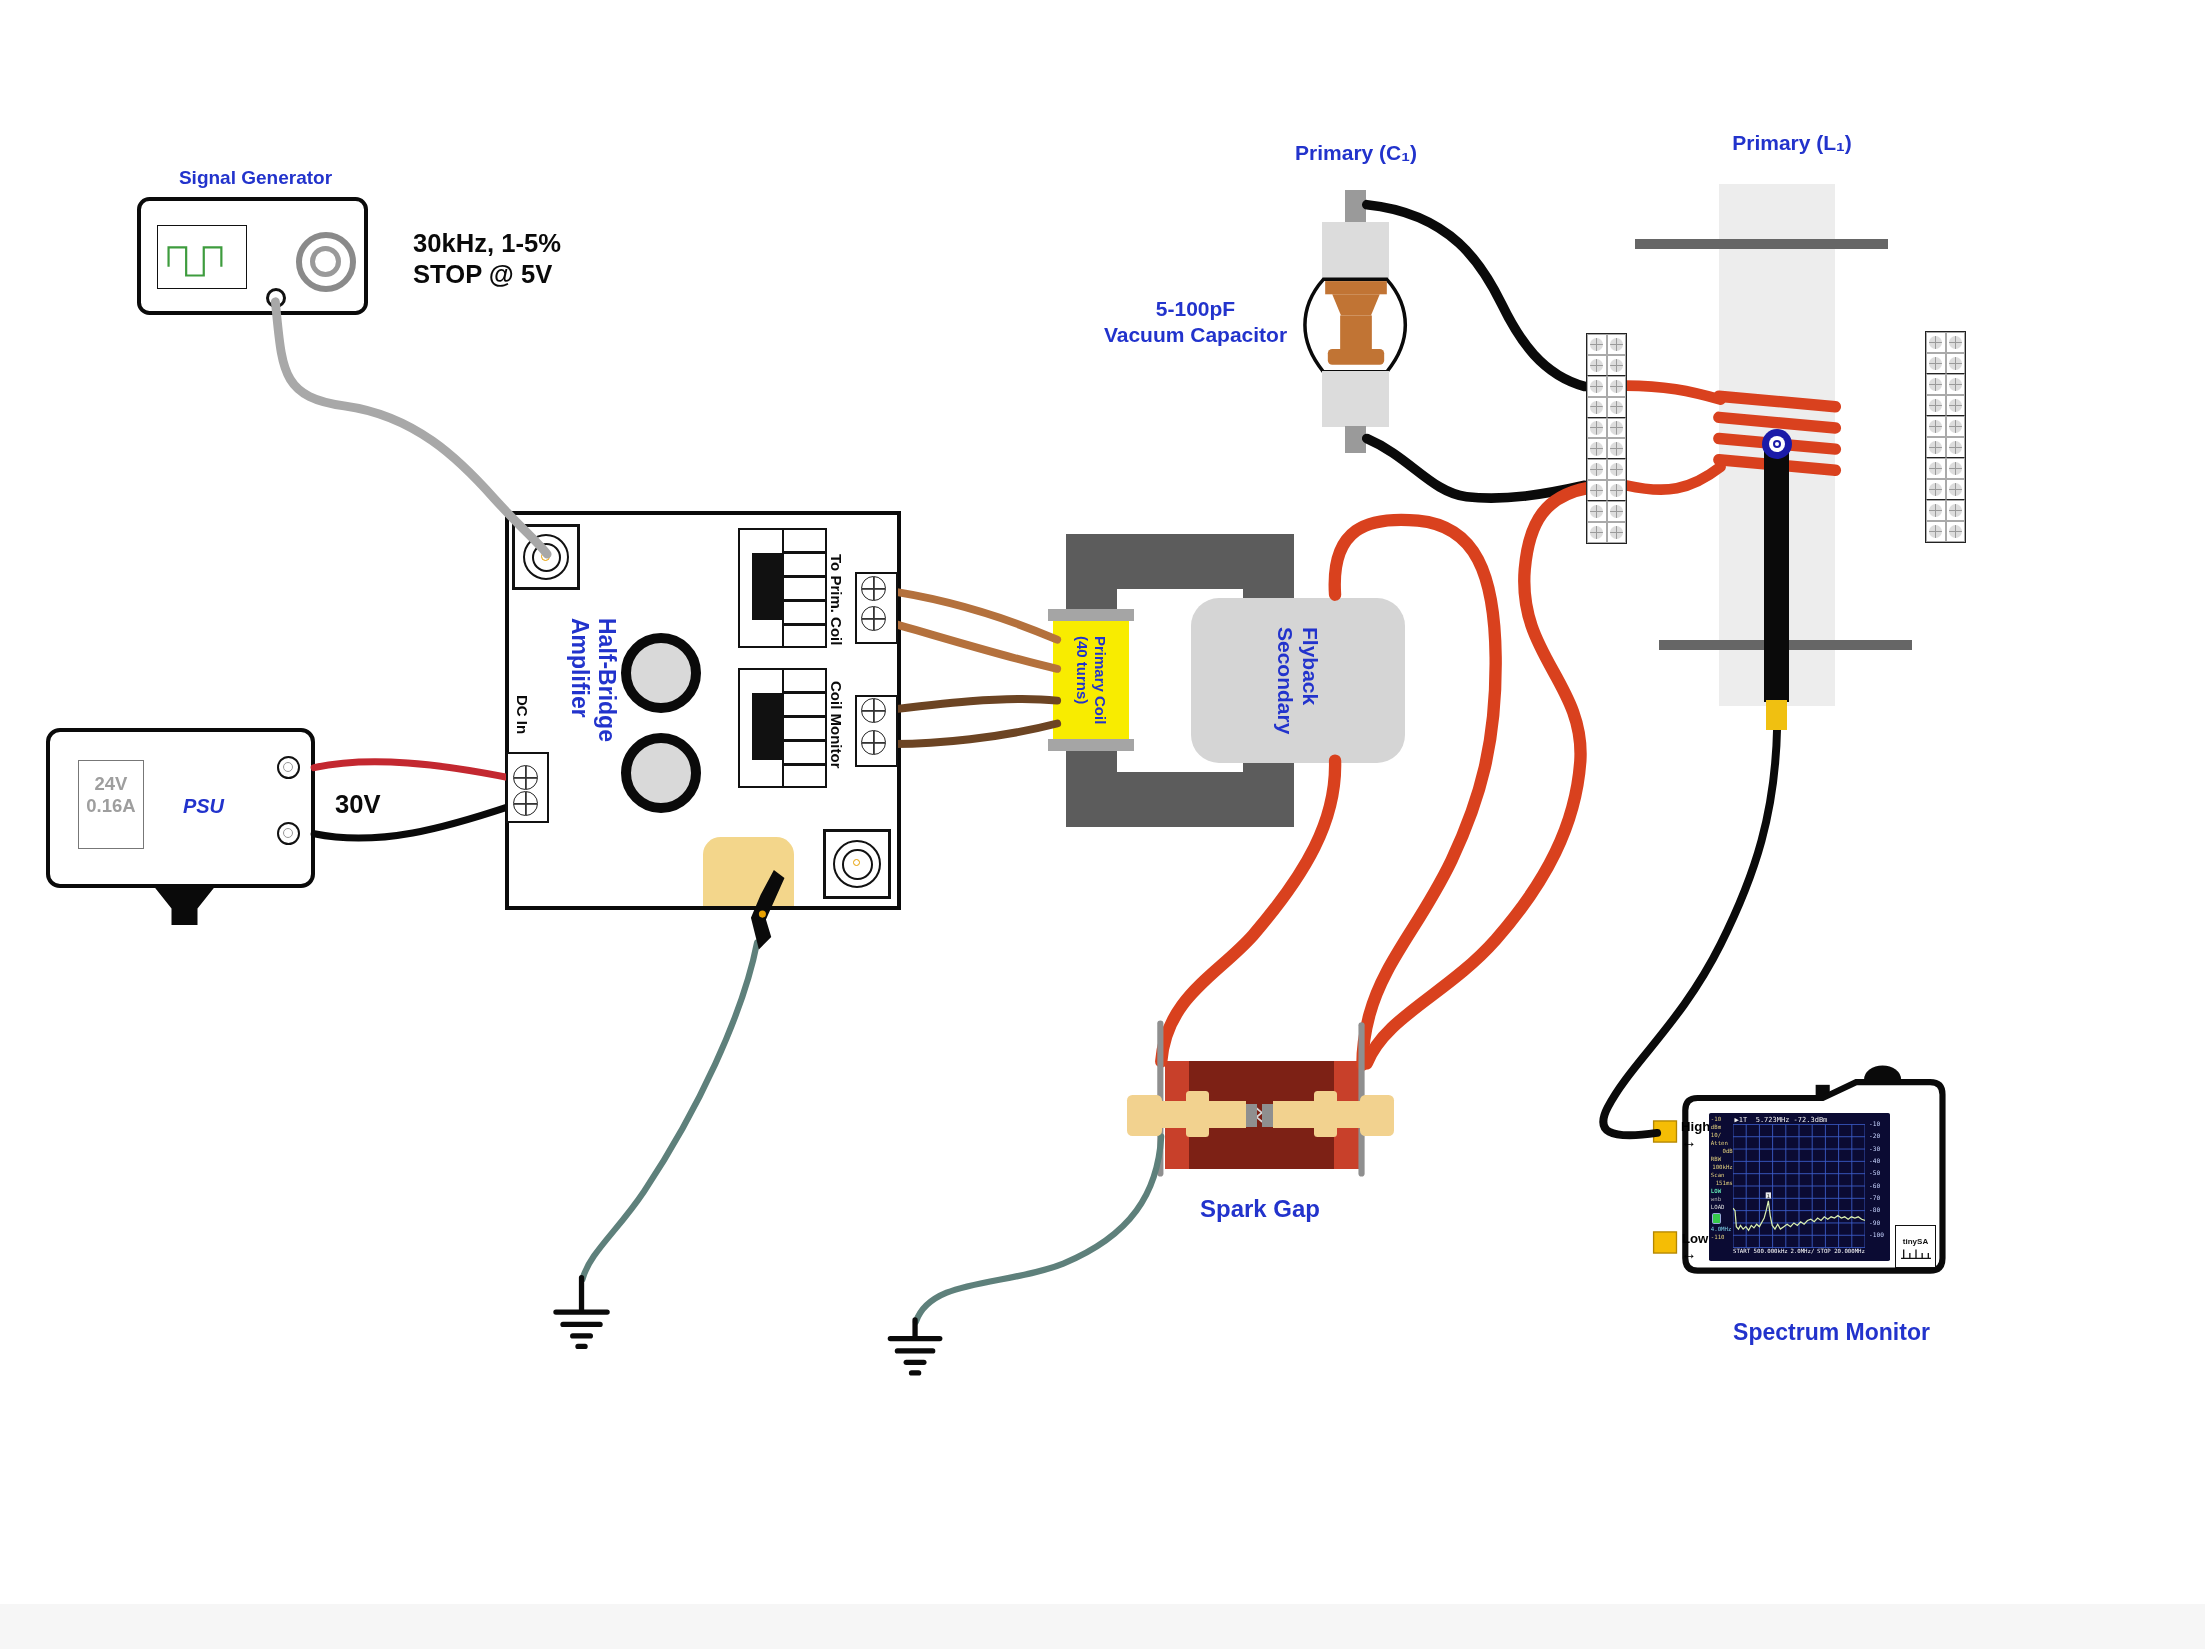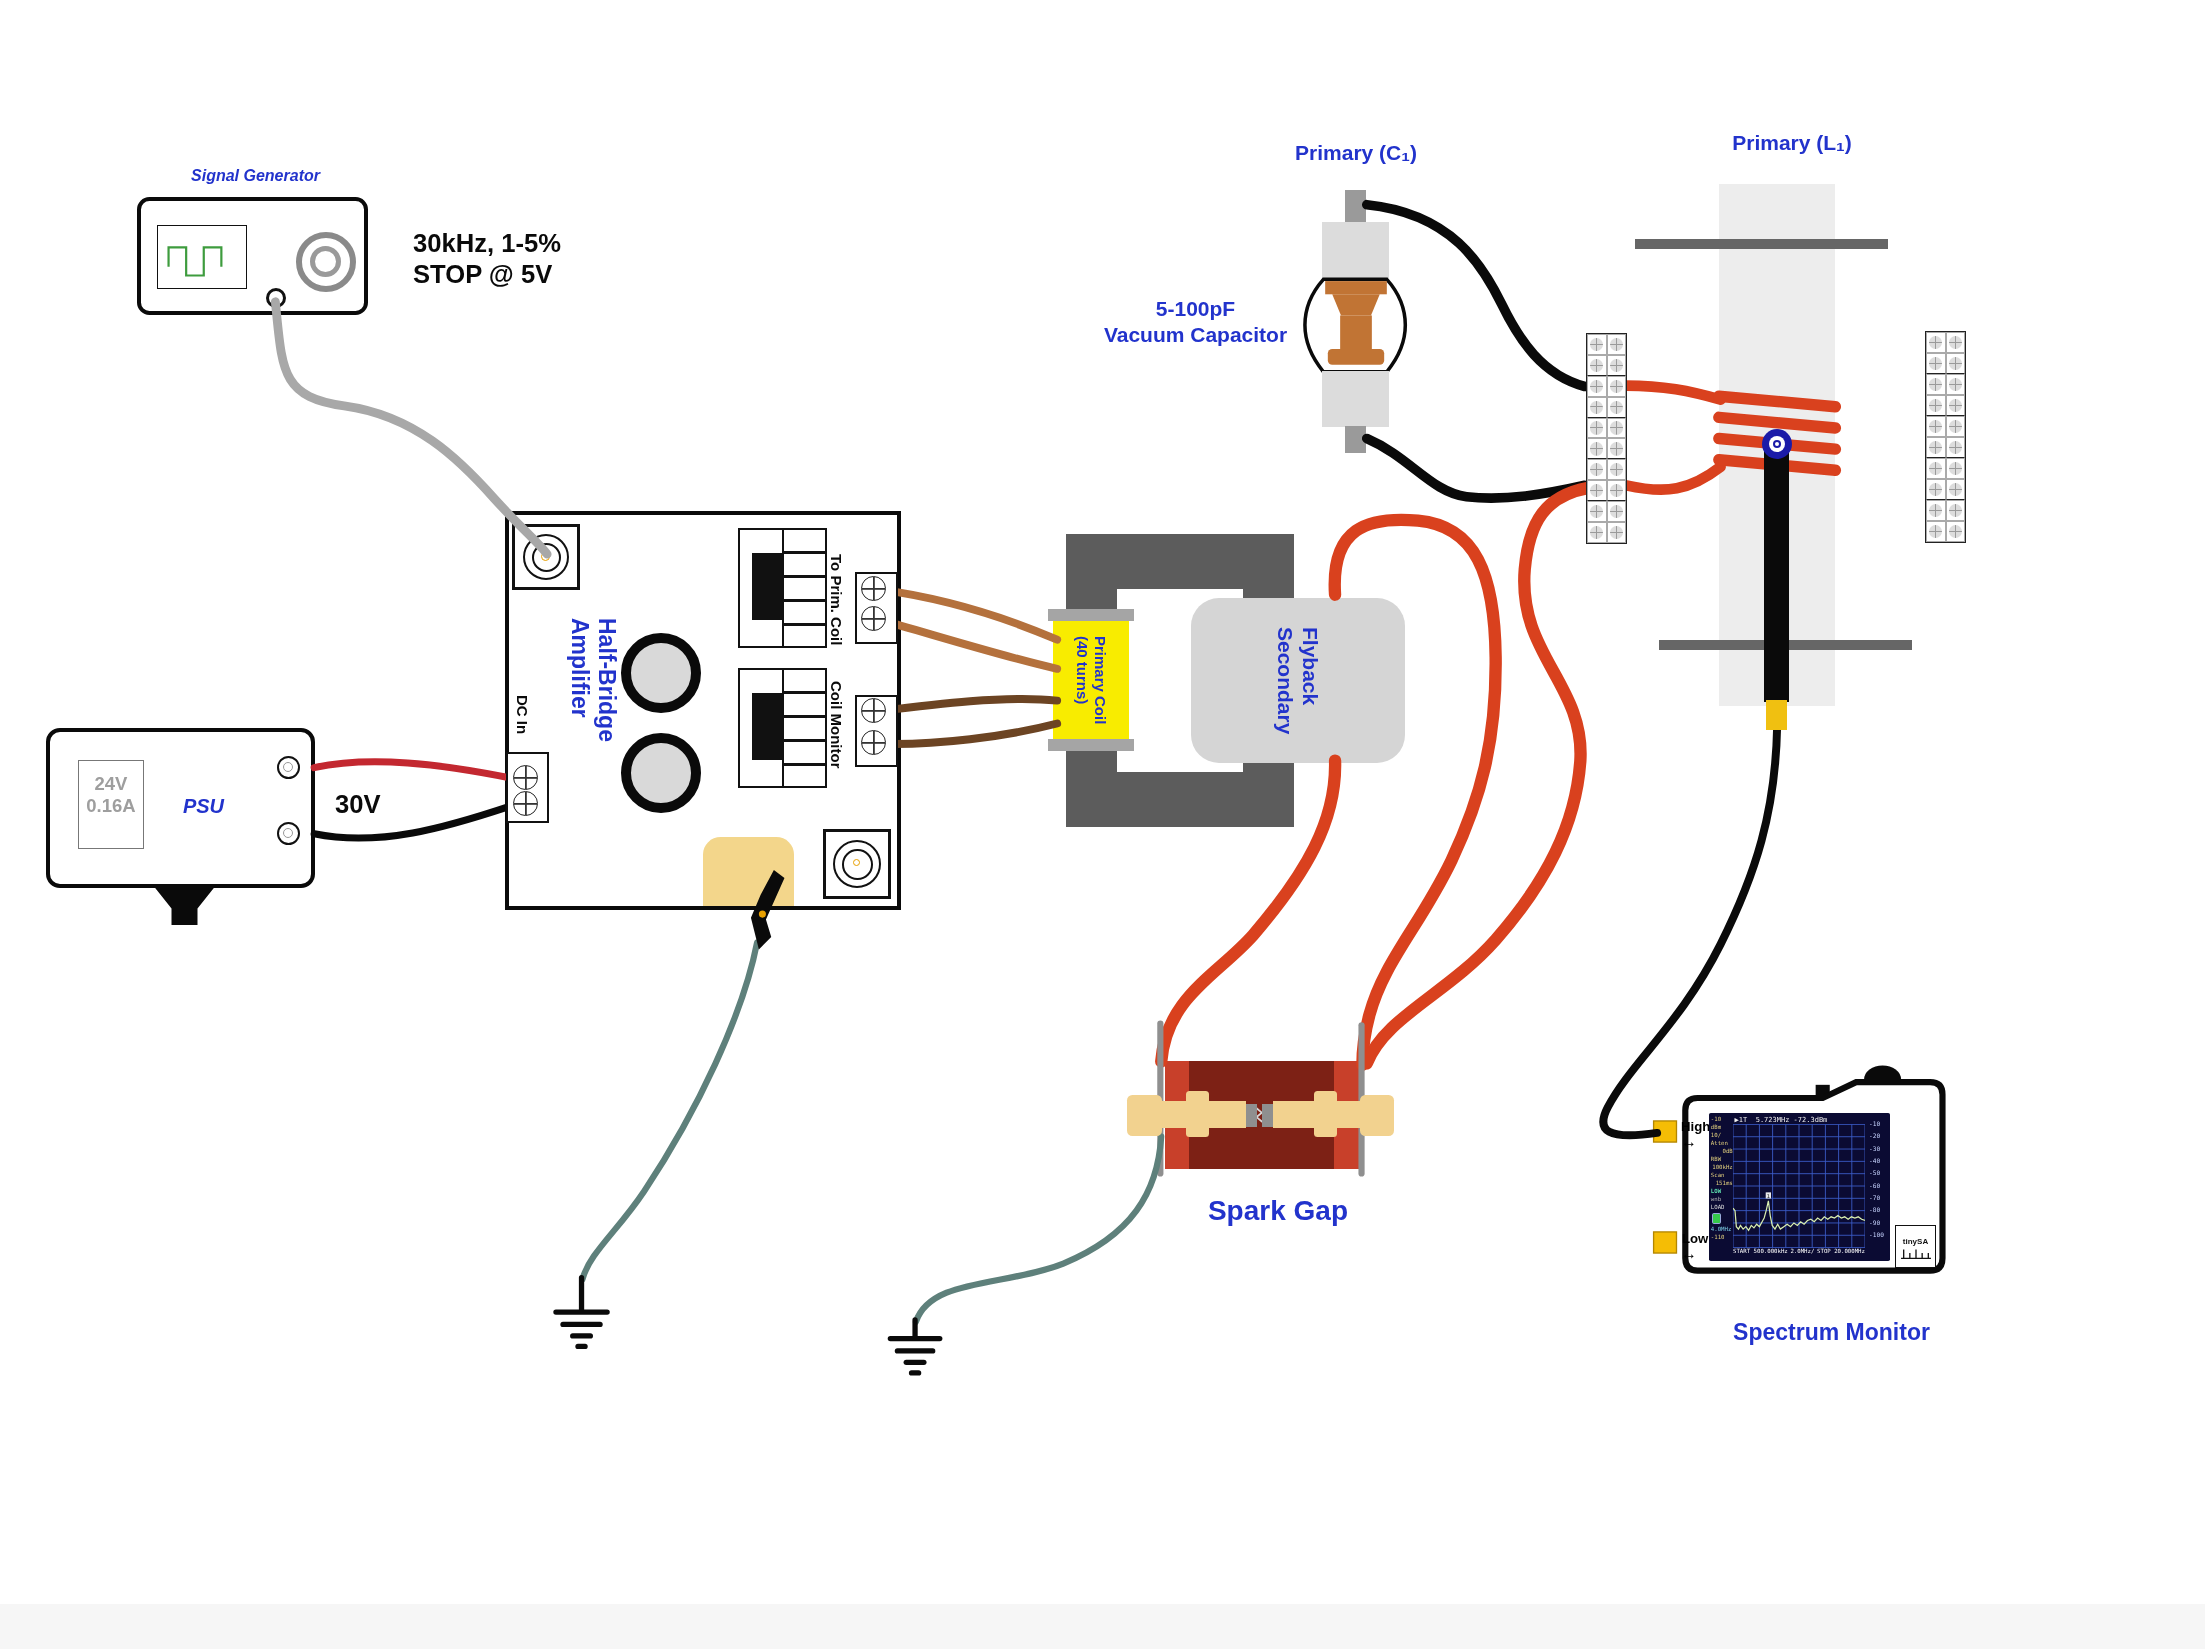--- a/index.html
+++ b/index.html
@@ -46,21 +46,21 @@
   .sa-logo{position:absolute;left:1895px;top:1225px;width:39px;height:41px;background:#fff;
     border:1.8px solid #111;z-index:6;text-align:center;}
   .sa-logo .t{font-size:8px;font-weight:bold;color:#111;margin-top:11px;}
   .wirelayer{position:absolute;left:0;top:0;z-index:5;pointer-events:none;}
 </style>
 </head>
 <body>
 
 <div class="stage">
 
-  <div class="abs lbl" style="left:141px;top:167px;width:229px;text-align:center;font-size:16px;font-style:italic;">Signal Generator</div>
+  <div class="abs lbl" style="left:141px;top:167px;width:229px;text-align:center;font-size:19px;">Signal Generator</div>
   <div class="devbox" style="left:137px;top:197px;width:223px;height:110px;border-radius:12.4px;z-index:2;"></div>
   <div class="abs" style="left:157px;top:225px;width:88px;height:62px;border:1.8px solid #111;background:#fff;z-index:3;">
     <svg width="88" height="62" viewBox="0 0 100 70">
       <polyline points="12,46 12,24 32,24 32,56 52,56 52,24 72,24 72,46" fill="none" stroke="#3e9c3e" stroke-width="2.5"></polyline>
     </svg>
   </div>
   <div class="circ" style="left:296px;top:232px;width:48px;height:48px;border:6.2px solid #8a8a8a;z-index:3;">
     <div class="circ" style="left:8px;top:8px;width:21px;height:21px;border:5.3px solid #9a9a9a;"></div>
   </div>
   <div class="circ" style="left:266px;top:288px;width:14px;height:14px;border:3.5px solid #111;background:#fff;z-index:3;"></div>
@@ -214,21 +214,21 @@
   <div class="abs" style="left:1165px;top:1061px;width:196px;height:108px;background:#c8402a;z-index:4;"></div>
   <div class="abs" style="left:1189px;top:1061px;width:145px;height:108px;background:#7d2115;z-index:4;"></div>
   <div class="abs" style="left:1127px;top:1095px;width:35px;height:41px;background:#f2d28f;border-radius:5.3px;z-index:6;"></div>
   <div class="abs" style="left:1161px;top:1101px;width:85px;height:26.5px;background:#f2d28f;z-index:6;"></div>
   <div class="abs" style="left:1186px;top:1091px;width:23px;height:46px;background:#f2d28f;border-radius:3.5px;z-index:6;"></div>
   <div class="abs" style="left:1246px;top:1104px;width:10.6px;height:23px;background:#8f8f8f;z-index:6;"></div>
   <div class="abs" style="left:1262px;top:1104px;width:10.6px;height:23px;background:#8f8f8f;z-index:6;"></div>
   <div class="abs" style="left:1273px;top:1101px;width:88px;height:26.5px;background:#f2d28f;z-index:6;"></div>
   <div class="abs" style="left:1314px;top:1091px;width:23px;height:46px;background:#f2d28f;border-radius:3.5px;z-index:6;"></div>
   <div class="abs" style="left:1360px;top:1095px;width:34px;height:41px;background:#f2d28f;border-radius:5.3px;z-index:6;"></div>
-  <div class="abs lbl" style="left:1172px;top:1195px;width:176px;text-align:right;font-size:28px;z-index:7;">Spark Gap</div>
+  <div class="abs lbl" style="left:1172px;top:1195px;width:176px;text-align:center;font-size:24px;z-index:7;">Spark Gap</div>
 
   <svg class="abs" style="left:1650px;top:1054px;z-index:4;" width="304" height="229" viewBox="1870 1195 345 260">
     <ellipse cx="2134" cy="1224" rx="21" ry="16" fill="#0a0a0a"></ellipse>
     <rect x="2058" y="1230" width="16" height="12" fill="#0a0a0a"></rect>
     <path d="M1924,1245 H2066 L2104,1227 H2188 Q2202,1227 2202,1241 V1427 Q2202,1441 2188,1441 H1924 Q1910,1441 1910,1427 V1259 Q1910,1245 1924,1245 Z" fill="#ffffff" stroke="#0a0a0a" stroke-width="7"></path>
     <rect x="1874" y="1271" width="26" height="24" fill="#f5bd05" stroke="#b38600" stroke-width="1.5"></rect>
     <rect x="1874" y="1397" width="26" height="24" fill="#f5bd05" stroke="#b38600" stroke-width="1.5"></rect>
   </svg>
   <div class="abs" style="left:1681px;top:1119px;font-size:13.2px;font-weight:bold;z-index:6;">High</div>
   <div class="abs" style="left:1681px;top:1133px;font-size:16px;font-weight:bold;z-index:6;">↔</div>

